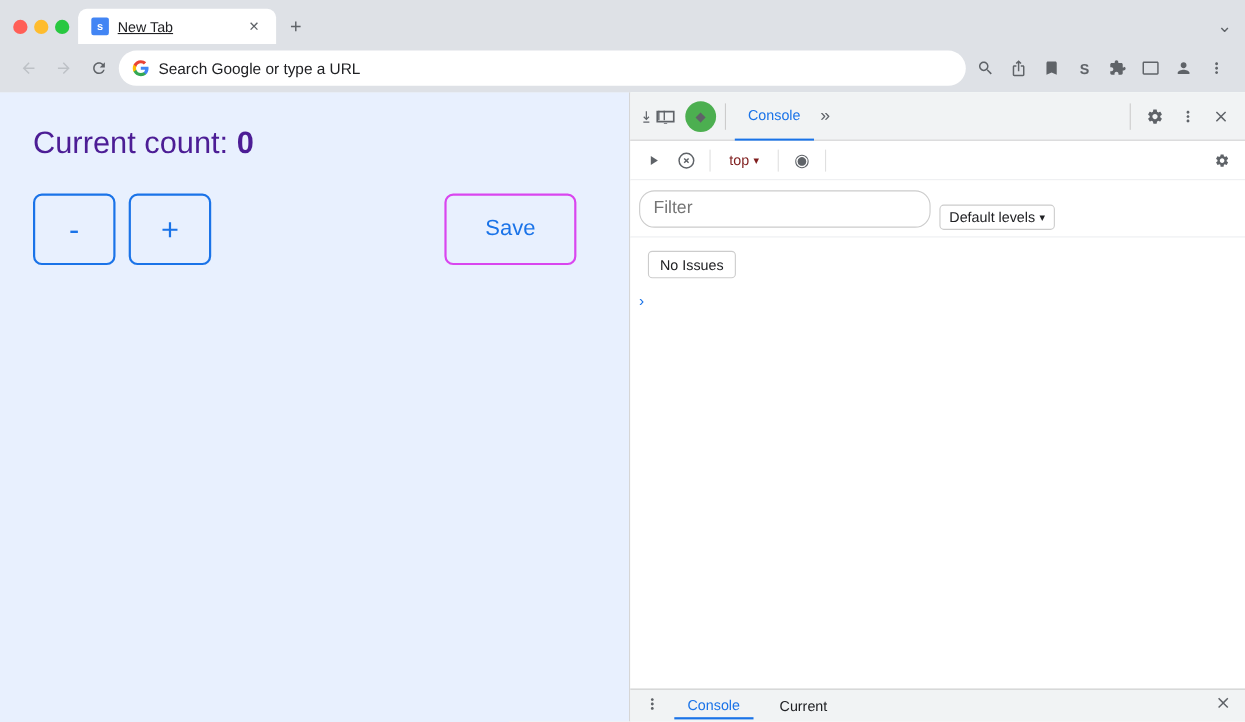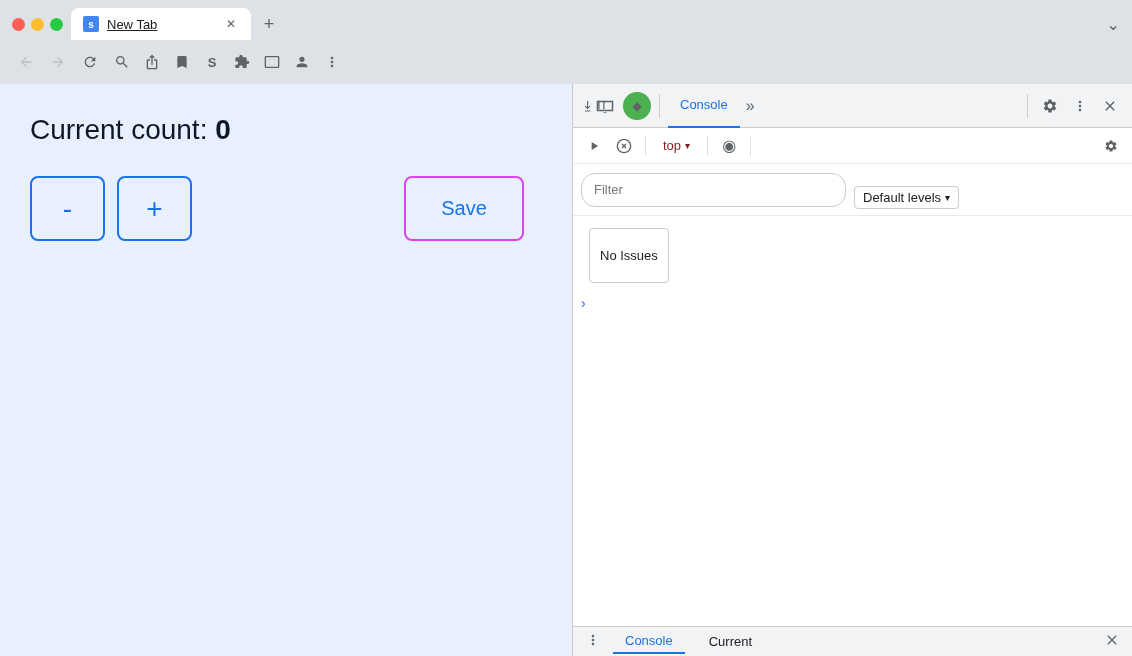--- a/index.html
+++ b/index.html
@@ -28,21 +28,21 @@
     .google-icon { width: 16px; height: 16px; }
     .address-text { font-size: 14px; color: #202124; flex: 1; }
     .nav-actions { display: flex; align-items: center; gap: 2px; }
     .nav-action-btn { width: 28px; height: 28px; display: flex; align-items: center; justify-content: center; border-radius: 50%; cursor: pointer; color: #5f6368; font-size: 14px; }
 
     
     .content-area { display: flex; height: calc(656px - 84px); }
 
     
     .page-content { flex: 1; background: #e8f0fe; padding: 30px; }
-    .count-label { font-size: 28px; color: #0f172a; font-weight: 400; margin-bottom: 30px; }
+    .count-label { font-size: 28px; color: #4c1d95; font-weight: 400; margin-bottom: 30px; }
     .count-value { font-weight: 700; }
     .button-row { display: flex; gap: 12px; align-items: center; }
     .counter-btn { width: 75px; height: 65px; border: 2px solid #1a73e8; background: #e8f0fe; border-radius: 8px; font-size: 28px; color: #1a73e8; cursor: pointer; display: flex; align-items: center; justify-content: center; }
     .save-btn { width: 120px; height: 65px; border: 2px solid #d946ef; background: #e8f0fe; border-radius: 8px; font-size: 20px; color: #1a73e8; cursor: pointer; display: flex; align-items: center; justify-content: center; margin-left: 200px; }
 
     
     .devtools { width: 560px; background: #fff; border-left: 1px solid #ccc; display: flex; flex-direction: column; }
     .devtools-toolbar { display: flex; align-items: center; background: #f1f3f4; border-bottom: 1px solid #ccc; height: 44px; padding: 0 8px; gap: 4px; }
     .dt-btn { width: 28px; height: 28px; display: flex; align-items: center; justify-content: center; border-radius: 4px; cursor: pointer; color: #5f6368; }
     .dt-separator { width: 1px; height: 24px; background: #ccc; margin: 0 4px; }
@@ -51,24 +51,24 @@
     .dt-tab.active { color: #1a73e8; border-bottom: 2px solid #1a73e8; }
     .dt-tab-overflow { color: #5f6368; cursor: pointer; font-size: 16px; padding: 0 4px; }
     .dt-right-actions { display: flex; align-items: center; gap: 2px; margin-left: auto; }
 
     .console-toolbar { display: flex; align-items: center; padding: 4px 8px; gap: 4px; border-bottom: 1px solid #e8eaed; height: 36px; background: #fff; }
     .ct-btn { width: 26px; height: 26px; display: flex; align-items: center; justify-content: center; border-radius: 4px; cursor: pointer; color: #5f6368; font-size: 14px; }
     .ct-separator { width: 1px; height: 20px; background: #e0e0e0; margin: 0 4px; }
     .top-selector { display: flex; align-items: center; gap: 4px; padding: 3px 8px; background: #fff; border: 1px solid transparent; border-radius: 4px; cursor: pointer; font-size: 13px; color: #7f1d1d; }
 
     .console-filter-bar { display: flex; align-items: center; padding: 6px 8px; gap: 8px; border-bottom: 1px solid #e8eaed; background: #fff; }
-    .filter-input { flex: 1; max-width: 265px; height: 28px; border: 1px solid #ccc; border-radius: 14px; padding: 16px 12px; font-size: 13px; outline: none; }
+    .filter-input { flex: 1; max-width: 265px; height: 28px; border: 1px solid #ccc; border-radius: 14px; padding: 16px 12px; font-size: 16px; outline: none; }
     .default-levels { display: flex; align-items: center; gap: 4px; padding: 3px 8px; border: 1px solid #ccc; border-radius: 4px; cursor: pointer; font-size: 13px; color: #202124; background: #fff; margin-top: 16px; }
 
-    .no-issues-badge { display: inline-flex; align-items: center; margin: 8px; padding: 19px 10px; border: 1px solid #ccc; border-radius: 4px; font-size: 13px; color: #202124; background: #fff; cursor: pointer; }
+    .no-issues-badge { display: inline-flex; align-items: center; margin: 8px; padding: 4px 10px; border: 1px solid #ccc; border-radius: 4px; font-size: 13px; color: #202124; background: #fff; cursor: pointer; }
 
     .console-output { flex: 1; padding: 4px 8px; overflow-y: auto; background: #fff; }
     .console-prompt { display: flex; align-items: center; gap: 6px; padding: 4px 0; }
     .prompt-arrow { color: #1a73e8; font-size: 14px; }
 
     
     .bottom-bar { height: 30px; background: #f1f3f4; border-top: 1px solid #ccc; display: flex; align-items: center; padding: 0 12px; gap: 12px; }
     .bottom-btn { color: #5f6368; cursor: pointer; font-size: 14px; }
     .bottom-tab { padding: 4px 12px; font-size: 13px; color: #202124; cursor: pointer; }
     .bottom-tab.active { border-bottom: 2px solid #1a73e8; color: #1a73e8; }
@@ -103,20 +103,29 @@
     <div class="nav-btn disabled">
       <svg width="16" height="16" viewBox="0 0 24 24" fill="#bdc1c6">
           <path d="M12 4l-1.41 1.41L16.17 11H4v2h12.17l-5.58 5.59L12 20l8-8z"></path>
         </svg>
     </div>
     <div class="nav-btn">
       <svg width="16" height="16" viewBox="0 0 24 24" fill="#5f6368">
           <path d="M17.65 6.35C16.2 4.9 14.21 4 12 4c-4.42 0-7.99 3.58-7.99 8s3.57 8 7.99 8c3.73 0 6.84-2.55 7.73-6h-2.08c-.82 2.33-3.04 4-5.65 4-3.31 0-6-2.69-6-6s2.69-6 6-6c1.66 0 3.14.69 4.22 1.78L13 11h7V4l-2.35 2.35z"></path>
         </svg>
     </div>
+    <div class="address-bar">
+      <svg class="google-icon" viewBox="0 0 24 24" width="16" height="16">
+        <path d="M22.56 12.25c0-.78-.07-1.53-.2-2.25H12v4.26h5.92c-.26 1.37-1.04 2.53-2.21 3.31v2.77h3.57c2.08-1.92 3.28-4.74 3.28-8.09z" fill="#4285F4"></path>
+        <path d="M12 23c2.97 0 5.46-.98 7.28-2.66l-3.57-2.77c-.98.66-2.23 1.06-3.71 1.06-2.86 0-5.29-1.93-6.16-4.53H2.18v2.84C3.99 20.53 7.7 23 12 23z" fill="#34A853"></path>
+        <path d="M5.84 14.09c-.22-.66-.35-1.36-.35-2.09s.13-1.43.35-2.09V7.07H2.18C1.43 8.55 1 10.22 1 12s.43 3.45 1.18 4.93l2.85-2.22.81-.62z" fill="#FBBC05"></path>
+        <path d="M12 5.38c1.62 0 3.06.56 4.21 1.64l3.15-3.15C17.45 2.09 14.97 1 12 1 7.7 1 3.99 3.47 2.18 7.07l3.66 2.84c.87-2.6 3.3-4.53 6.16-4.53z" fill="#EA4335"></path>
+      </svg>
+      <span class="address-text">Search Google or type a URL</span>
+    </div>
     <div class="nav-actions">
       <div class="nav-action-btn">
         <svg width="16" height="16" viewBox="0 0 24 24" fill="#5f6368">
             <path d="M15.5 14h-.79l-.28-.27C15.41 12.59 16 11.11 16 9.5 16 5.91 13.09 3 9.5 3S3 5.91 3 9.5 5.91 16 9.5 16c1.61 0 3.09-.59 4.23-1.57l.27.28v.79l5 4.99L20.49 19l-4.99-5zm-6 0C7.01 14 5 11.99 5 9.5S7.01 5 9.5 5 14 7.01 14 9.5 11.99 14 9.5 14z"></path>
           </svg>
       </div>
       <div class="nav-action-btn">
         <svg width="16" height="16" viewBox="0 0 24 24" fill="#5f6368">
             <path d="M16 5l-1.42 1.42-1.59-1.59V16h-1.98V4.83L9.42 6.42 8 5l4-4 4 4zm4 5v11c0 1.1-.9 2-2 2H6c-1.11 0-2-.9-2-2V10c0-1.11.89-2 2-2h3v2H6v11h12V10h-3V8h3c1.1 0 2 .89 2 2z"></path>
           </svg>

